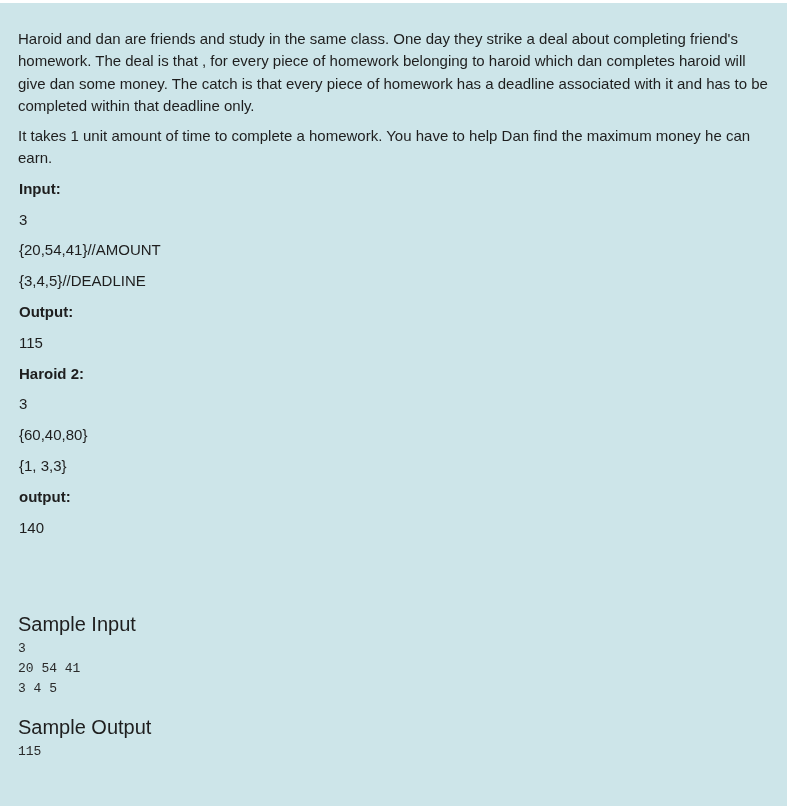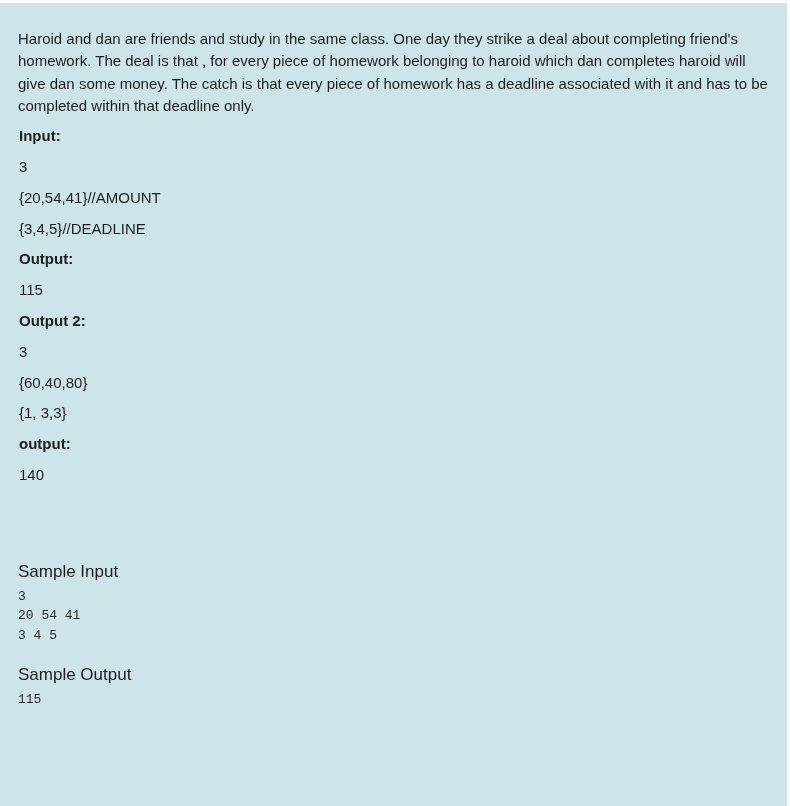--- a/index.html
+++ b/index.html
@@ -10,38 +10,39 @@
       box-sizing: border-box;
       padding: 25px 18px 0 18px;
       font-family: "Liberation Sans", sans-serif;
       font-size: 15px;
       color: #1e1e1e;
     }
     .para { margin: 0 0 8px 0; line-height: 22.3px; }
     .line { margin: 1px; height: 29.8px; line-height: 22px; }
     .bold { font-weight: bold; }
     .spacer { height: 66px; }
-    .h-sample { font-size: 17px; margin: 0; height: 26px; line-height: 22px; }
+    .h-sample { font-size: 20px; margin: 0; height: 26px; line-height: 22px; }
     .mono { font-family: "Liberation Mono", monospace; font-size: 13px; line-height: 19.7px; margin: 0; white-space: pre; color: #2a2a2a; }
     .mono-block { margin-bottom: 18px; }
   </style>
 </head>
 <body>
 
 <div class="panel">
   <p class="para"> Haroid and dan are friends and study in the same class. One day they strike a deal about completing friend's homework. The deal is that , for every piece of homework belonging to haroid which dan completes haroid will give dan some money. The catch is that every piece of homework has a deadline associated with it and has to be completed within that deadline only.</p>
+  <p class="para">It takes 1 unit amount of time to complete a homework. You have to help Dan find the maximum money he can earn.</p>
 
   <p class="line bold">Input:</p>
   <p class="line">3</p>
   <p class="line">{20,54,41}//AMOUNT</p>
   <p class="line">{3,4,5}//DEADLINE</p>
   <p class="line bold">Output:</p>
   <p class="line">115</p>
 
-  <p class="line bold">Output 2:</p>
+  <p class="line bold">Haroid 2:</p>
   <p class="line">3</p>
   <p class="line">{60,40,80}</p>
   <p class="line">{1, 3,3}</p>
   <p class="line bold">output:</p>
   <p class="line">140</p>
 
   <div class="spacer"></div>
 
   <p class="h-sample">Sample Input</p>
   <div class="mono-block">

